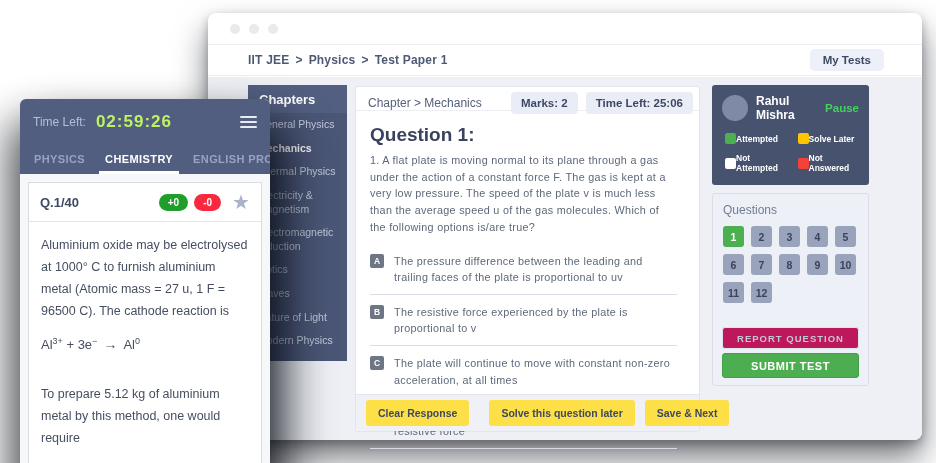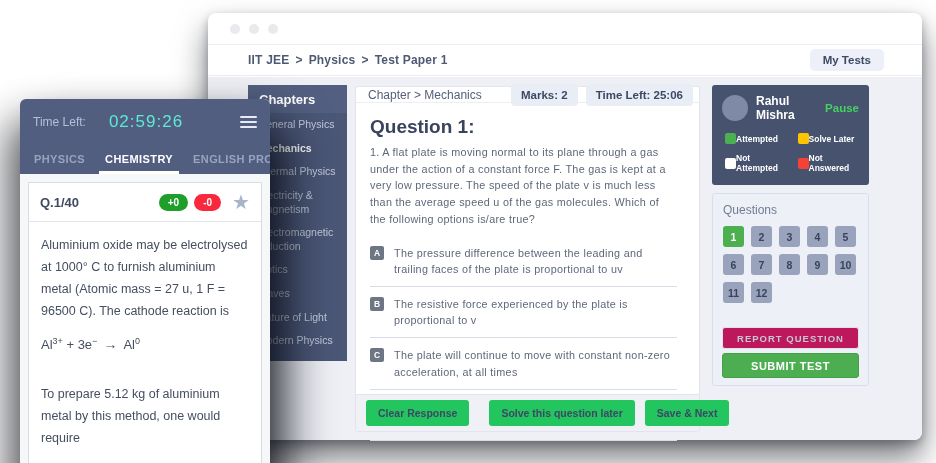--- a/index.html
+++ b/index.html
@@ -24,31 +24,31 @@
   .desk-body { position:absolute; top:64px; left:0; right:0; bottom:0; background:#eef0f6; border-radius:0 0 8px 8px; }
 
   
   .sidebar { position:absolute; left:40px; top:8px; width:99px; background:#4b5777; padding-bottom:8px; }
   .sidebar-title { background:#535f80; padding:7px 11px 6px; font-size:13px; font-weight:bold; color:#ffffff; }
   .chapter { padding:5px 10px; font-size:10.5px; color:#c3cbdd; line-height:1.3; cursor:pointer; }
   .chapter--active { color:#ffffff; font-weight:bold; }
 
   
   .main-card { position:absolute; left:147px; top:9px; width:345px; height:346px; background:#ffffff; border:1px solid #e2e5ed; border-radius:3px; }
-  .main-head { height:16px; border-bottom:1px solid #eceef3; display:flex; align-items:center; padding:0 6px 0 12px; }
+  .main-head { height:16px; border-bottom:1px solid #eceef3; display:flex; align-items:center; padding:0 6px 0 12px;margin-top:8px; }
   .chapter-path { flex:1; font-size:12px; color:#55607a; }
   .badge { background:#e9edf5; border-radius:4px; padding:5px 10px; font-size:11.5px; font-weight:bold; color:#3d4865; margin-left:8px; white-space:nowrap; }
   .q-title { margin:13px 14px 6px; font-size:19px; font-weight:bold; color:#39435d; }
   .q-text { margin:0 22px 8px 14px; font-size:10.8px; color:#5d6879; line-height:1.55; letter-spacing:.3px; }
   .opt { display:flex; gap:10px; padding:9px 22px 0 14px; cursor:pointer; }
   .opt-chip { width:14px; height:14px; flex:none; margin-top:1px; background:#6e7585; border-radius:2px; color:#fff; font-size:8.5px; font-weight:bold; display:flex; align-items:center; justify-content:center; }
   .opt-text { font-size:10.8px; color:#5d6879; line-height:1.5; letter-spacing:.3px; }
   .opt-div { border-bottom:1px solid #d9dce4; margin:9px 22px 0 14px; }
   .main-foot { position:absolute; bottom:0; left:0; right:0; height:37px; background:#eff1f7; border-top:1px solid #e2e5ed; display:flex; align-items:center; gap:10px; padding:0 10px; border-radius:0 0 3px 3px; }
-  .btn { background:#22c55e; border:none; border-radius:3px; padding:7px 12px; font-size:10.5px; font-weight:bold; color:#3d4865; cursor:pointer; font-family:inherit; white-space:nowrap; }
+  .btn { background:#fde047; border:none; border-radius:3px; padding:7px 12px; font-size:10.5px; font-weight:bold; color:#3d4865; cursor:pointer; font-family:inherit; white-space:nowrap; }
   .foot-spacer { flex:1; }
 
   
   .right-col { position:absolute; left:504px; top:8px; width:157px; }
   .user-panel { background:#46526e; border-radius:3px; padding-bottom:10px; }
   .user-row { display:flex; align-items:center; gap:8px; padding:9px 10px 8px; }
   .avatar { width:26px; height:26px; border-radius:50%; background:#7e8aa6; flex:none; }
   .user-name { flex:1; color:#ffffff; font-size:12px; font-weight:bold; }
   .pause { color:#45d15f; font-size:11.5px; font-weight:bold; cursor:pointer; }
   .legend { display:grid; grid-template-columns:1.08fr 1fr; gap:9px 4px; padding:3px 8px 2px 13px; }
@@ -65,23 +65,23 @@
   .chip--active { background:#4caf50; color:#ffffff; }
   .report-btn { position:absolute; bottom:36px; left:9px; right:9px; height:22px; background:#be185d; border:1px solid #dfe3ec; border-radius:3px; color:#c2c9d6; font-size:9.5px; font-weight:bold; letter-spacing:1px; cursor:pointer; font-family:inherit; }
   .submit-btn { position:absolute; bottom:7px; left:9px; right:9px; height:25px; background:#4cae50; border:1px solid #43a047; border-radius:3px; color:#ffffff; font-size:11px; font-weight:bold; letter-spacing:.5px; cursor:pointer; font-family:inherit; }
 
   
   .mobile {
     position:absolute; left:20px; top:99px; width:250px; height:420px;
     background:#f6f7f9; border-radius:6px 6px 0 0; overflow:hidden;
     box-shadow:14px 30px 48px rgba(4,7,14,.85), -14px 24px 42px rgba(4,7,14,.45);
   }
-  .m-head { height:45px; background:#515e80; display:flex; align-items:center; gap:23px; padding:0 13px; }
+  .m-head { height:45px; background:#515e80; display:flex; align-items:center; gap:10px; padding:0 13px; }
   .m-time-label { color:#b6bfd6; font-size:12px; }
-  .m-timer { color:#5eead4; font-size:17px; font-weight:normal; letter-spacing:1px; }
+  .m-timer { color:#bef264; font-size:17px; font-weight:bold; letter-spacing:1px; }
   .burger { margin-left:auto; display:flex; flex-direction:column; gap:3px; cursor:pointer; padding:3px 0; }
   .burger span { width:17px; height:2px; background:#e8ebf3; border-radius:1px; }
   .m-tabs { height:30px; background:#515e80; display:flex; padding:0 4px; }
   .m-tab { position:relative; display:flex; align-items:center; padding:0 10px; color:#98a3c0; font-size:11px; font-weight:bold; letter-spacing:.4px; white-space:nowrap; cursor:pointer; }
   .m-tab--active { color:#ffffff; }
   .m-tab--active::after { content:""; position:absolute; left:4px; right:4px; bottom:0; height:3px; background:#ffffff; }
   .m-body { padding:8px; }
   .m-card { background:#ffffff; border:1px solid #d8dce5; }
   .m-qrow { display:flex; align-items:center; gap:6px; height:39px; padding:0 11px; border-bottom:1px solid #e1e4ea; }
   .m-qnum { flex:1; color:#3f4a63; font-size:13px; font-weight:bold; }

